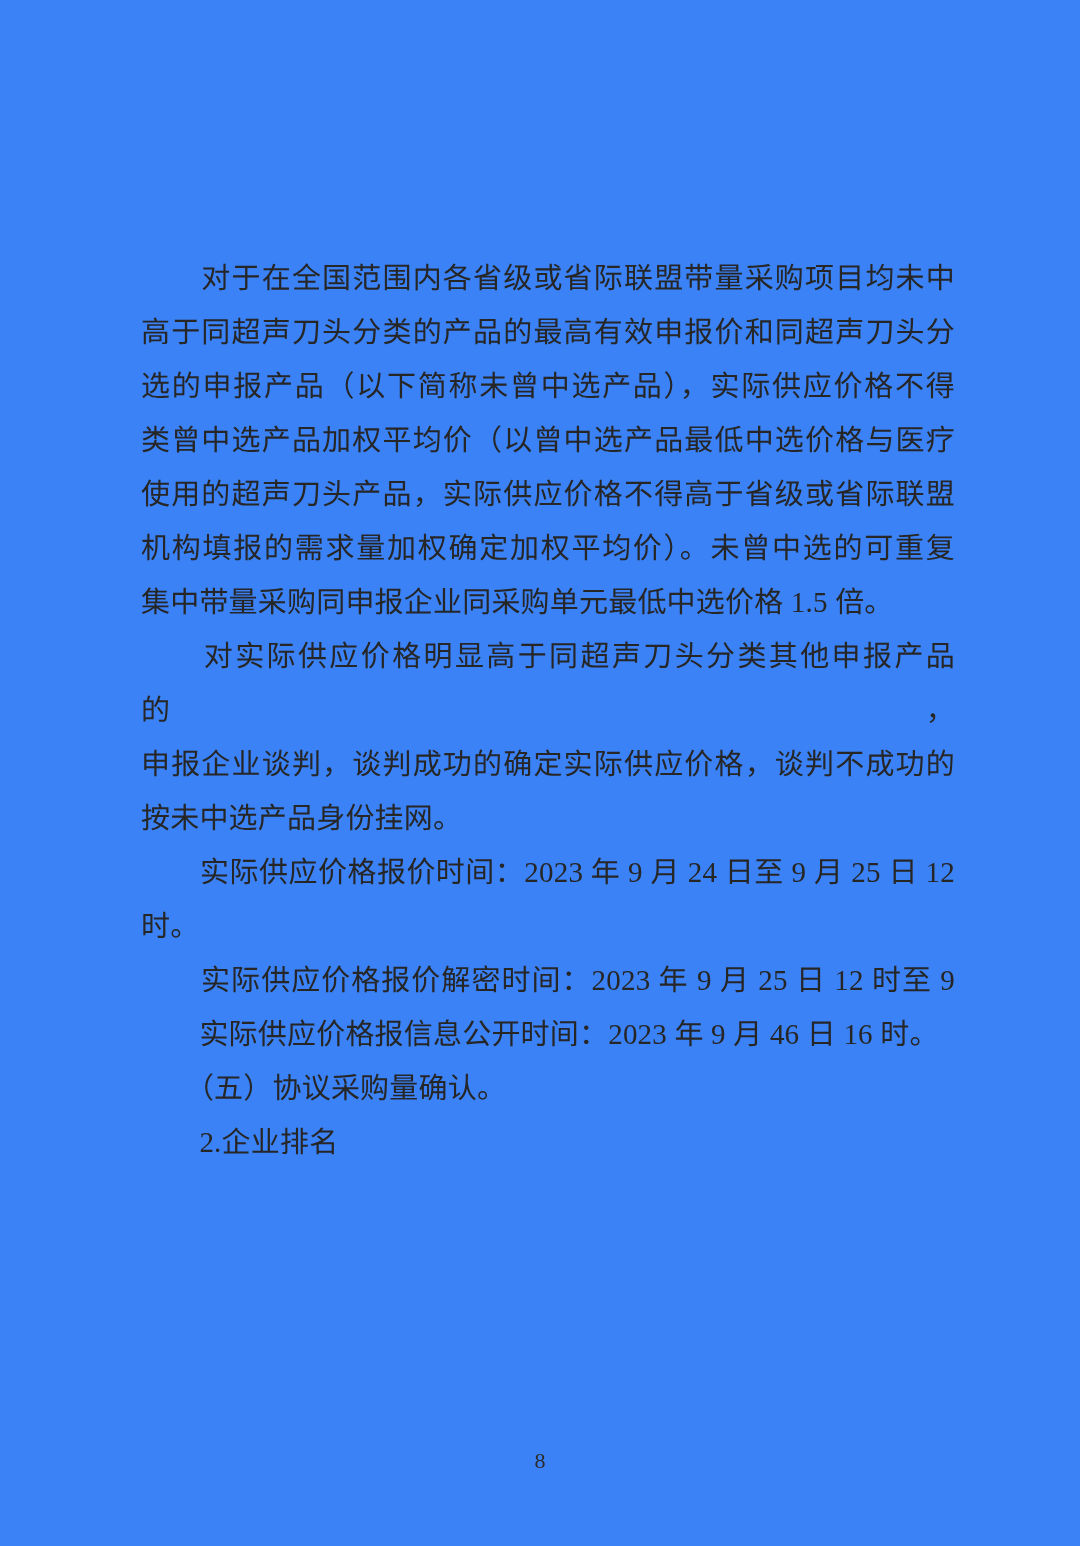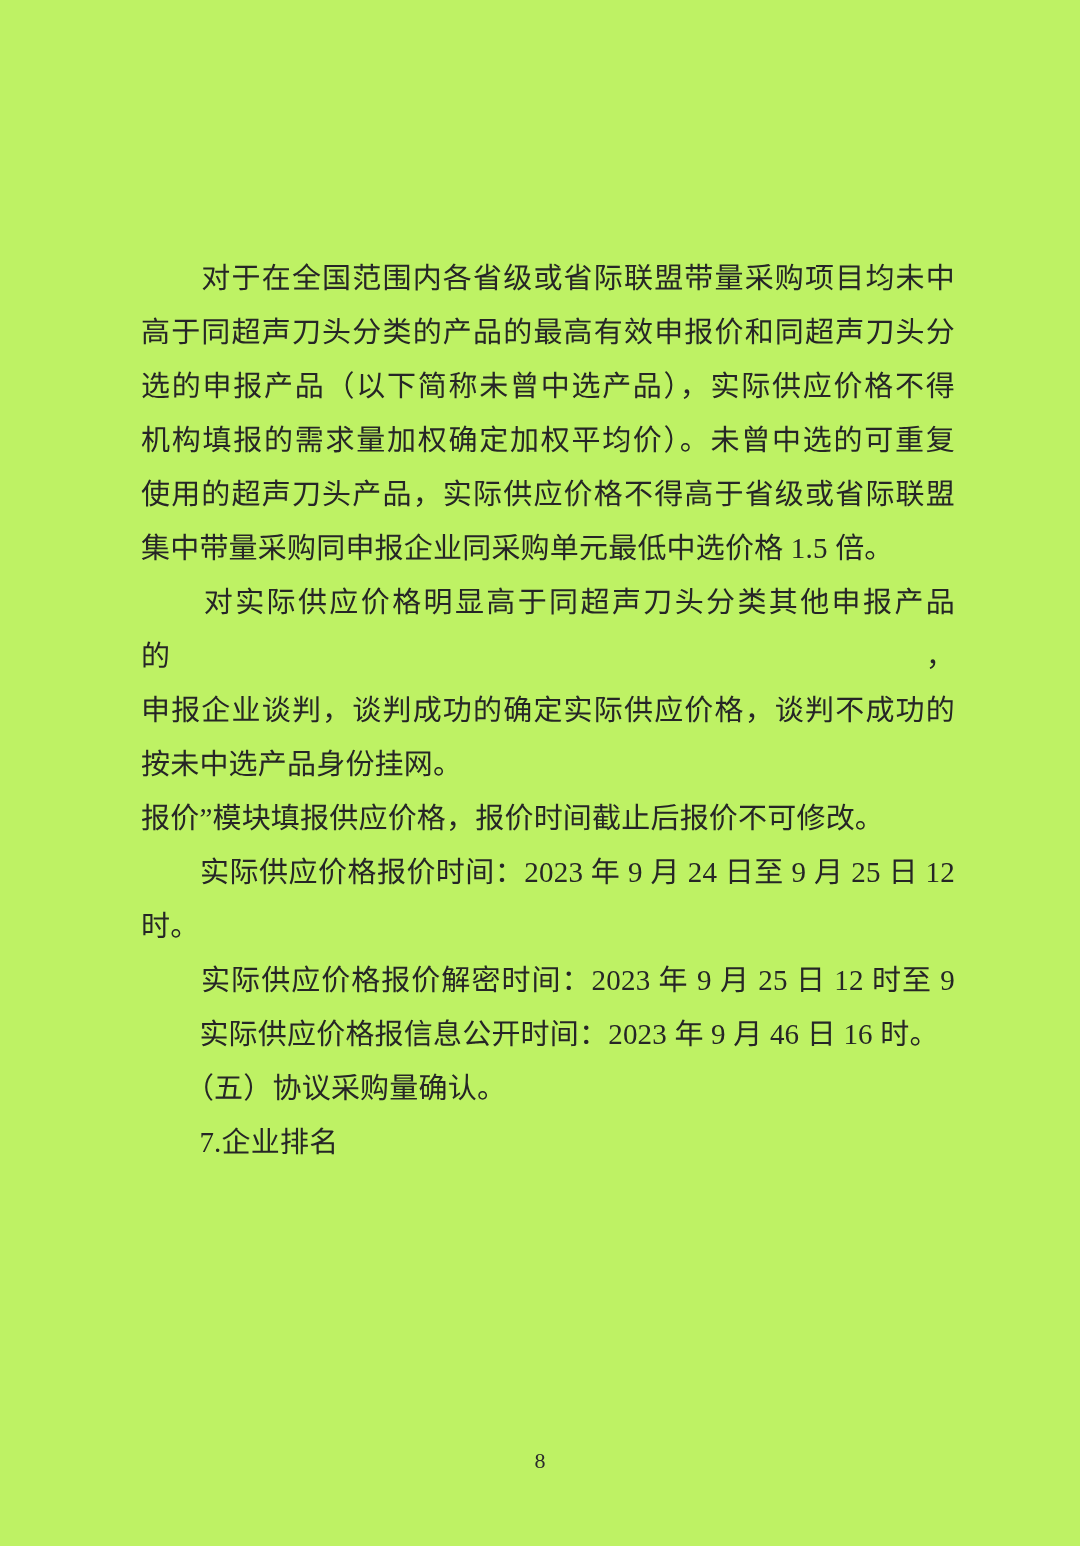--- a/index.html
+++ b/index.html
@@ -5,21 +5,21 @@
   html, body {
     margin: 0;
     padding: 0;
     background: #e9e9e9;
   }
   .page {
     position: relative;
     width: 1080px;
     height: 1546px;
     margin: 0 auto;
-    background: #bef264;
+    background: #3b82f6;
     overflow: hidden;
     font-family: "Liberation Serif", "DejaVu Serif", serif;
     color: #262626;
   }
   .body-text {
     position: absolute;
     left: 141px;
     top: 251px;
     width: 814px;
     font-size: 29px;
@@ -53,43 +53,43 @@
 </style>
 </head>
 <body>
 
 <div class="page">
   <div class="body-text">
       <div class="paragraph">
         <div class="line">　　对于在全国范围内各省级或省际联盟带量采购项目均未中</div>
         <div class="line">高于同超声刀头分类的产品的最高有效申报价和同超声刀头分</div>
         <div class="line">选的申报产品（以下简称未曾中选产品），实际供应价格不得</div>
+        <div class="line">类曾中选产品加权平均价（以曾中选产品最低中选价格与医疗</div>
+        <div class="line">使用的超声刀头产品，实际供应价格不得高于省级或省际联盟</div>
         <div class="line">机构填报的需求量加权确定加权平均价）。未曾中选的可重复</div>
-        <div class="line">使用的超声刀头产品，实际供应价格不得高于省级或省际联盟</div>
         <div class="line last">集中带量采购同申报企业同采购单元最低中选价格 1.5 倍。</div>
       </div>
       <div class="paragraph">
         <div class="line">　　对实际供应价格明显高于同超声刀头分类其他申报产品的，</div>
         <div class="line">申报企业谈判，谈判成功的确定实际供应价格，谈判不成功的</div>
         <div class="line last">按未中选产品身份挂网。</div>
       </div>
       <div class="paragraph">
-        <div class="line last">报价”模块填报供应价格，报价时间截止后报价不可修改。</div>
       </div>
       <div class="paragraph">
         <div class="line">　　实际供应价格报价时间：2023 年 9 月 24 日至 9 月 25 日 12</div>
         <div class="line last">时。</div>
       </div>
       <div class="paragraph">
         <div class="line">　　实际供应价格报价解密时间：2023 年 9 月 25 日 12 时至 9</div>
       </div>
       <div class="paragraph">
         <div class="line last">　　实际供应价格报信息公开时间：2023 年 9 月 46 日 16 时。</div>
       </div>
       <div class="paragraph">
         <div class="line last">　　（五）协议采购量确认。</div>
       </div>
       <div class="paragraph">
-        <div class="line last">　　7.企业排名</div>
+        <div class="line last">　　2.企业排名</div>
       </div>
     </div>
   <div class="page-number">8</div>
 </div>
 
 </body></html>

